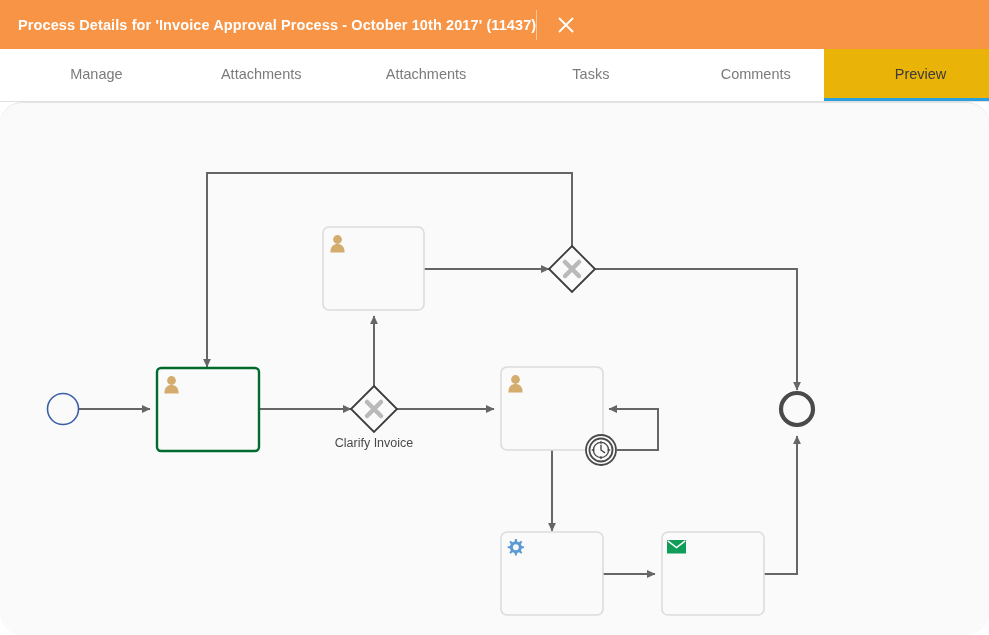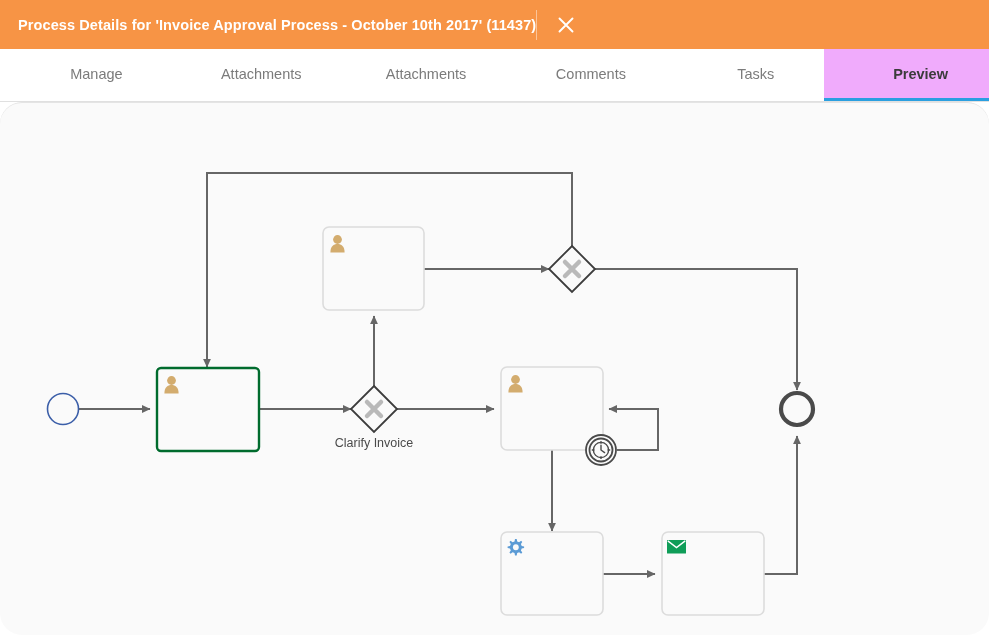--- a/index.html
+++ b/index.html
@@ -76,22 +76,22 @@
     font-size: 14.5px;
     color: #7b7b7b;
     cursor: pointer;
     border-bottom: 3px solid transparent;
     background: #ffffff;
     user-select: none;
     padding-left: 28px;
   }
   .tab.active {
     color: #3b3b3b;
-    font-weight: bold;
-    background: #f0abfc;
+    font-weight: normal;
+    background: #eab308;
     border-bottom: 3px solid #2a9fe0;
   }
 
   
   .canvas-wrap {
     flex: 1 1 auto;
     position: relative;
     background: #fafafa;
     border-top: 1px solid #e4e4e4;
     overflow: hidden;
@@ -153,24 +153,24 @@
     <div class="tab">
       <span>Manage</span>
     </div>
     <div class="tab">
       <span>Attachments</span>
     </div>
     <div class="tab">
       <span>Attachments</span>
     </div>
     <div class="tab">
+      <span>Tasks</span>
+    </div>
+    <div class="tab">
       <span>Comments</span>
-    </div>
-    <div class="tab">
-      <span>Tasks</span>
     </div>
     <div class="tab active">
       <span>Preview</span>
     </div>
   </div>
 
   <div class="canvas-wrap">
     <svg class="diagram" viewBox="0 0 989 532">
       <defs>
         <marker id="arr" markerWidth="9" markerHeight="9" refX="8" refY="4.5" orient="auto" markerUnits="userSpaceOnUse">

